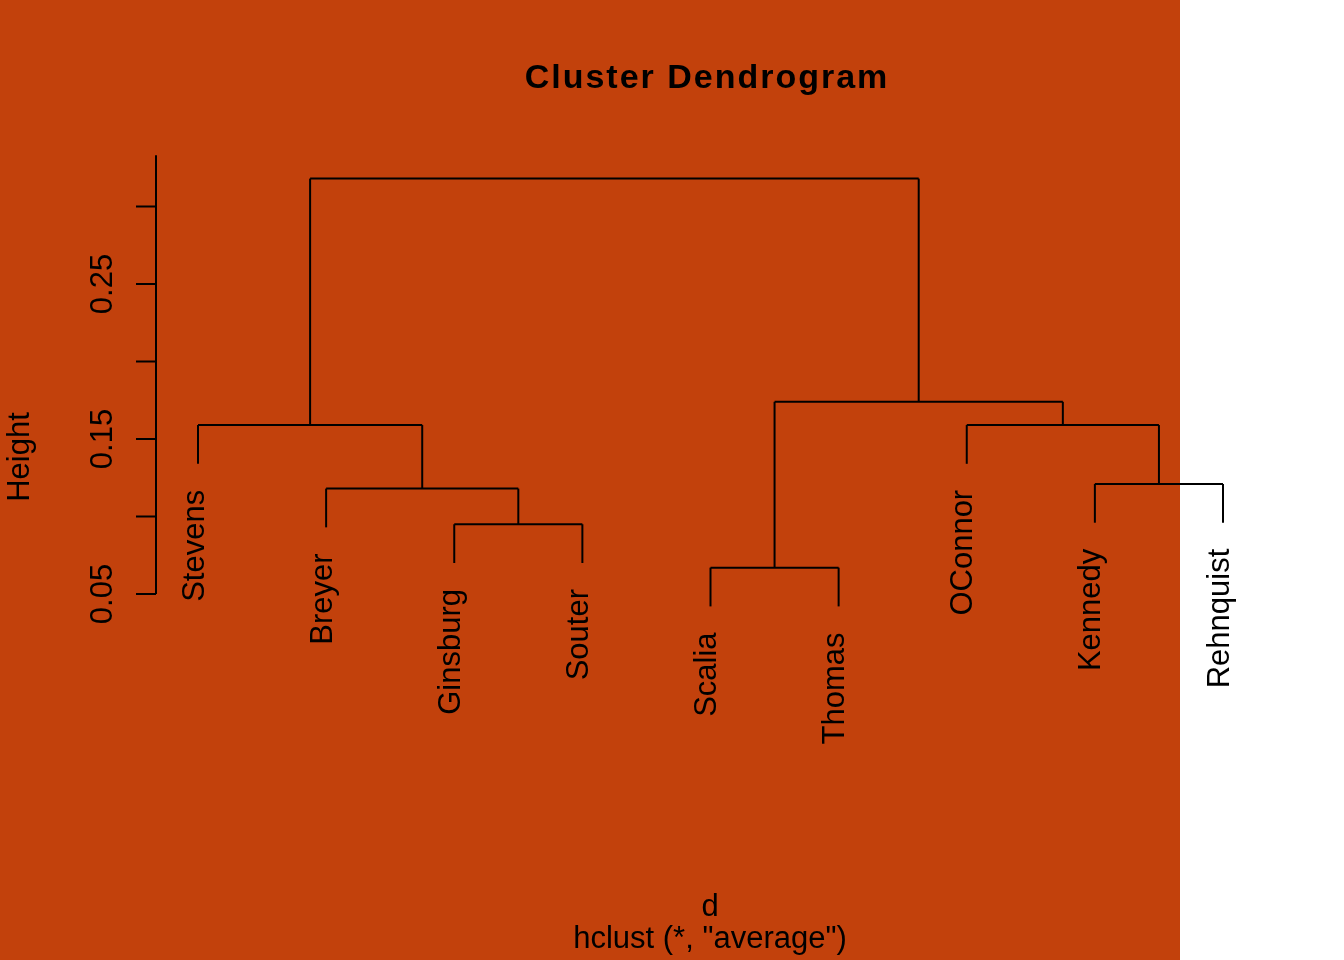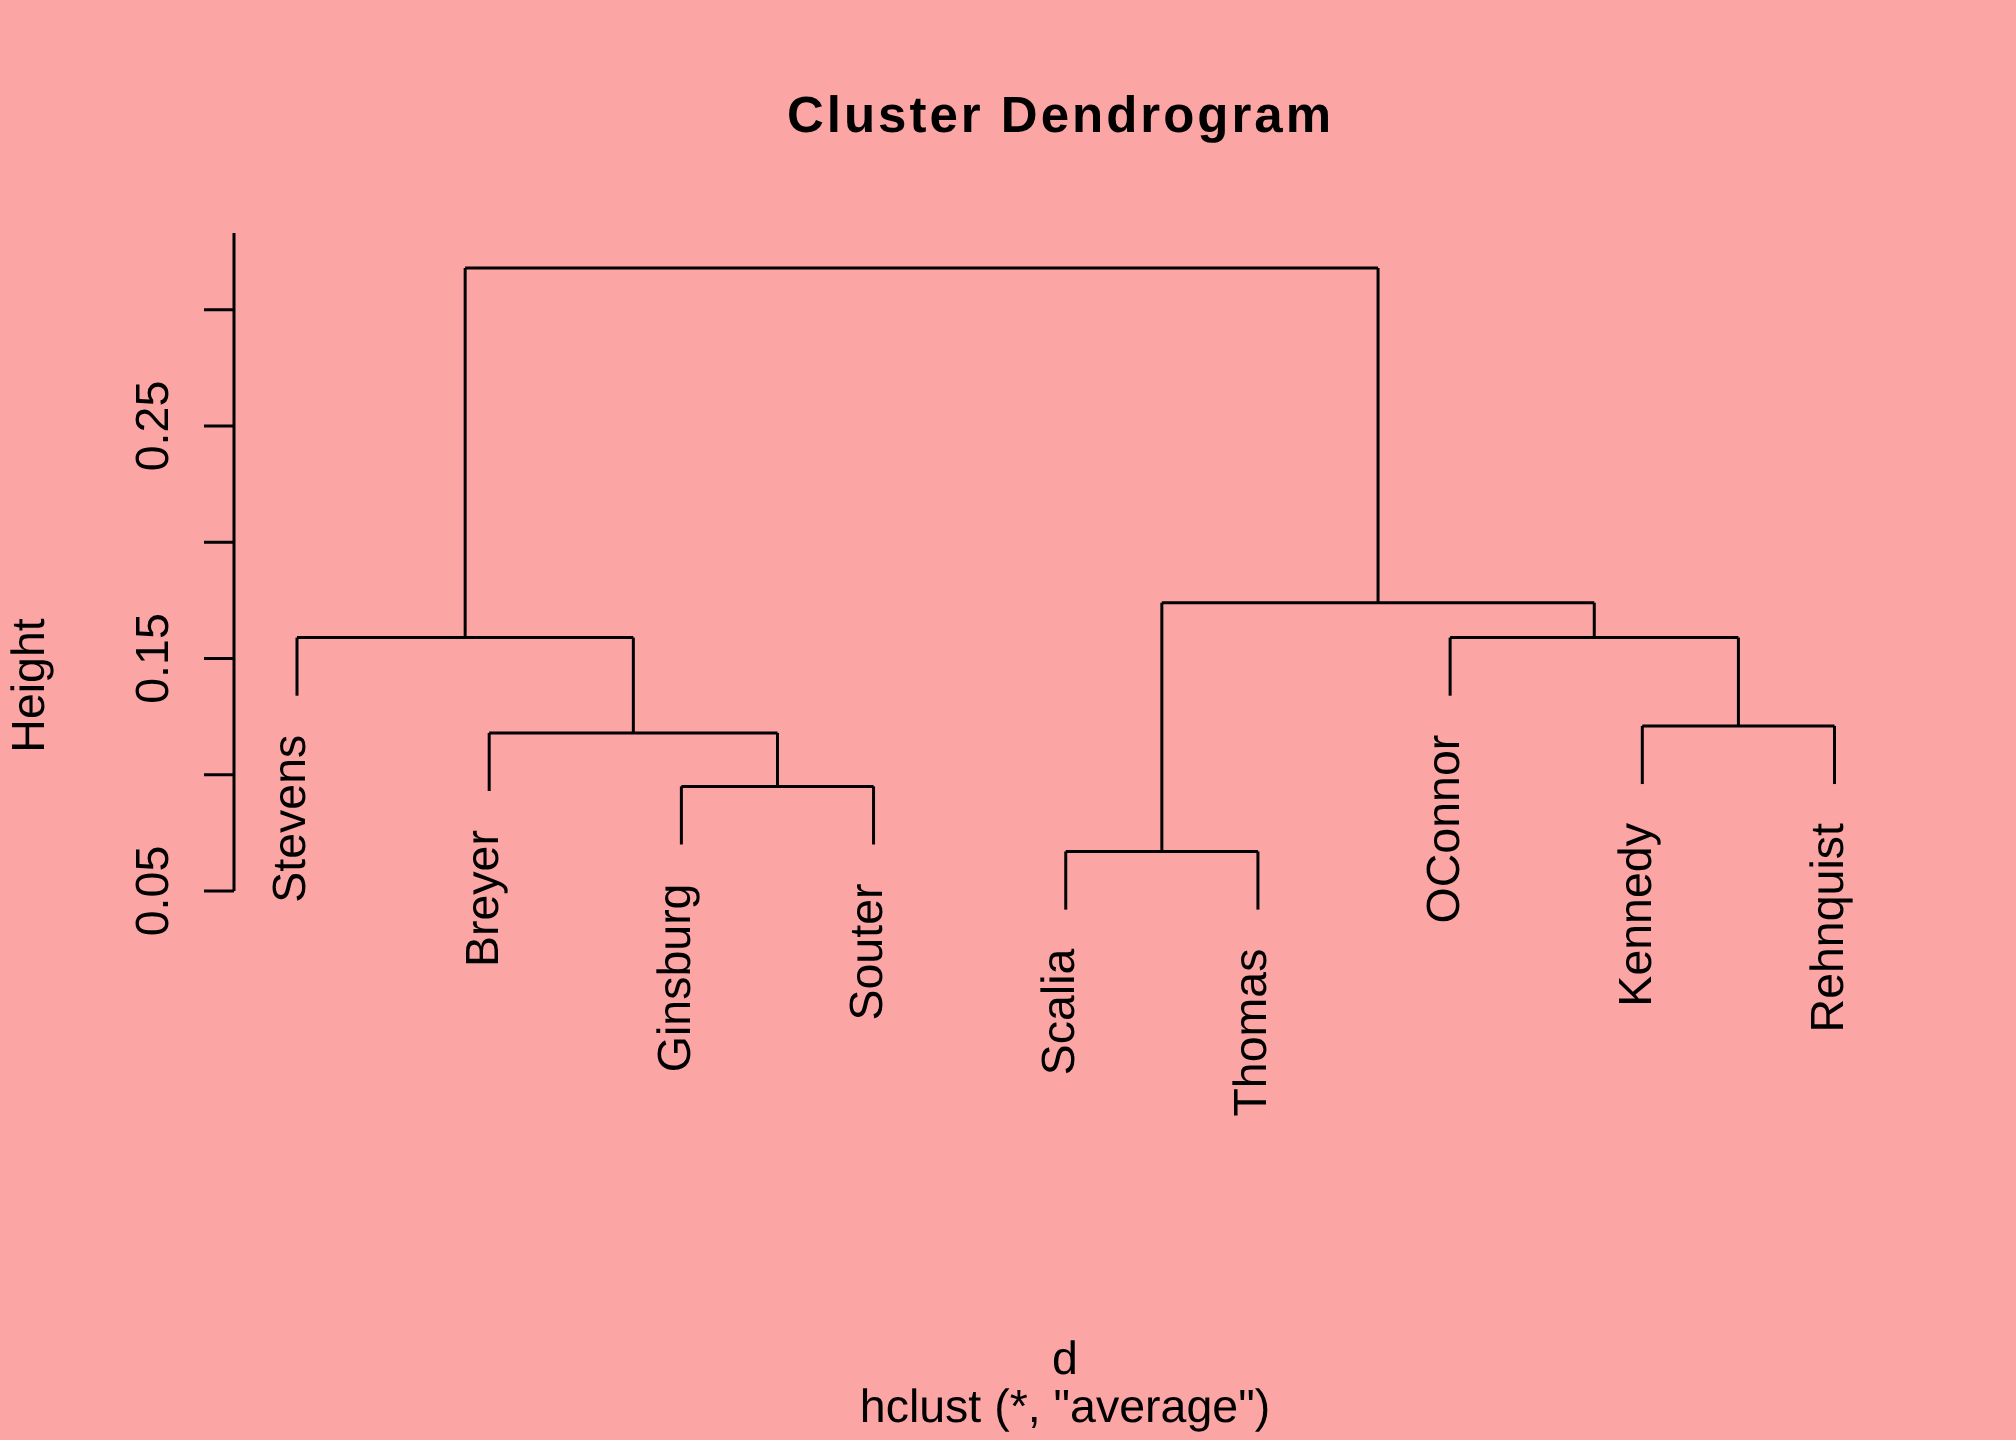--- a/index.html
+++ b/index.html
@@ -1,17 +1,17 @@
 <!DOCTYPE html>
 <html><head>
 <meta charset="utf-8">
 <style>
   html,body { margin:0; padding:0; background:#ffffff; }
   .page {
-    position:relative; width:1344px; height:960px; background:#fca5a5;
+    position:relative; width:1180px; height:960px; background:#c2410c;
     font-family:"Liberation Sans", sans-serif;
   }
   svg text { fill:#000000; }
   .title-text {
     font-family:"Liberation Sans", sans-serif;
     font-size:34px; font-weight:bold; letter-spacing:2px;
   }
   .lab {
     font-family:"Liberation Sans", sans-serif;
     font-size:31px; font-weight:normal;

